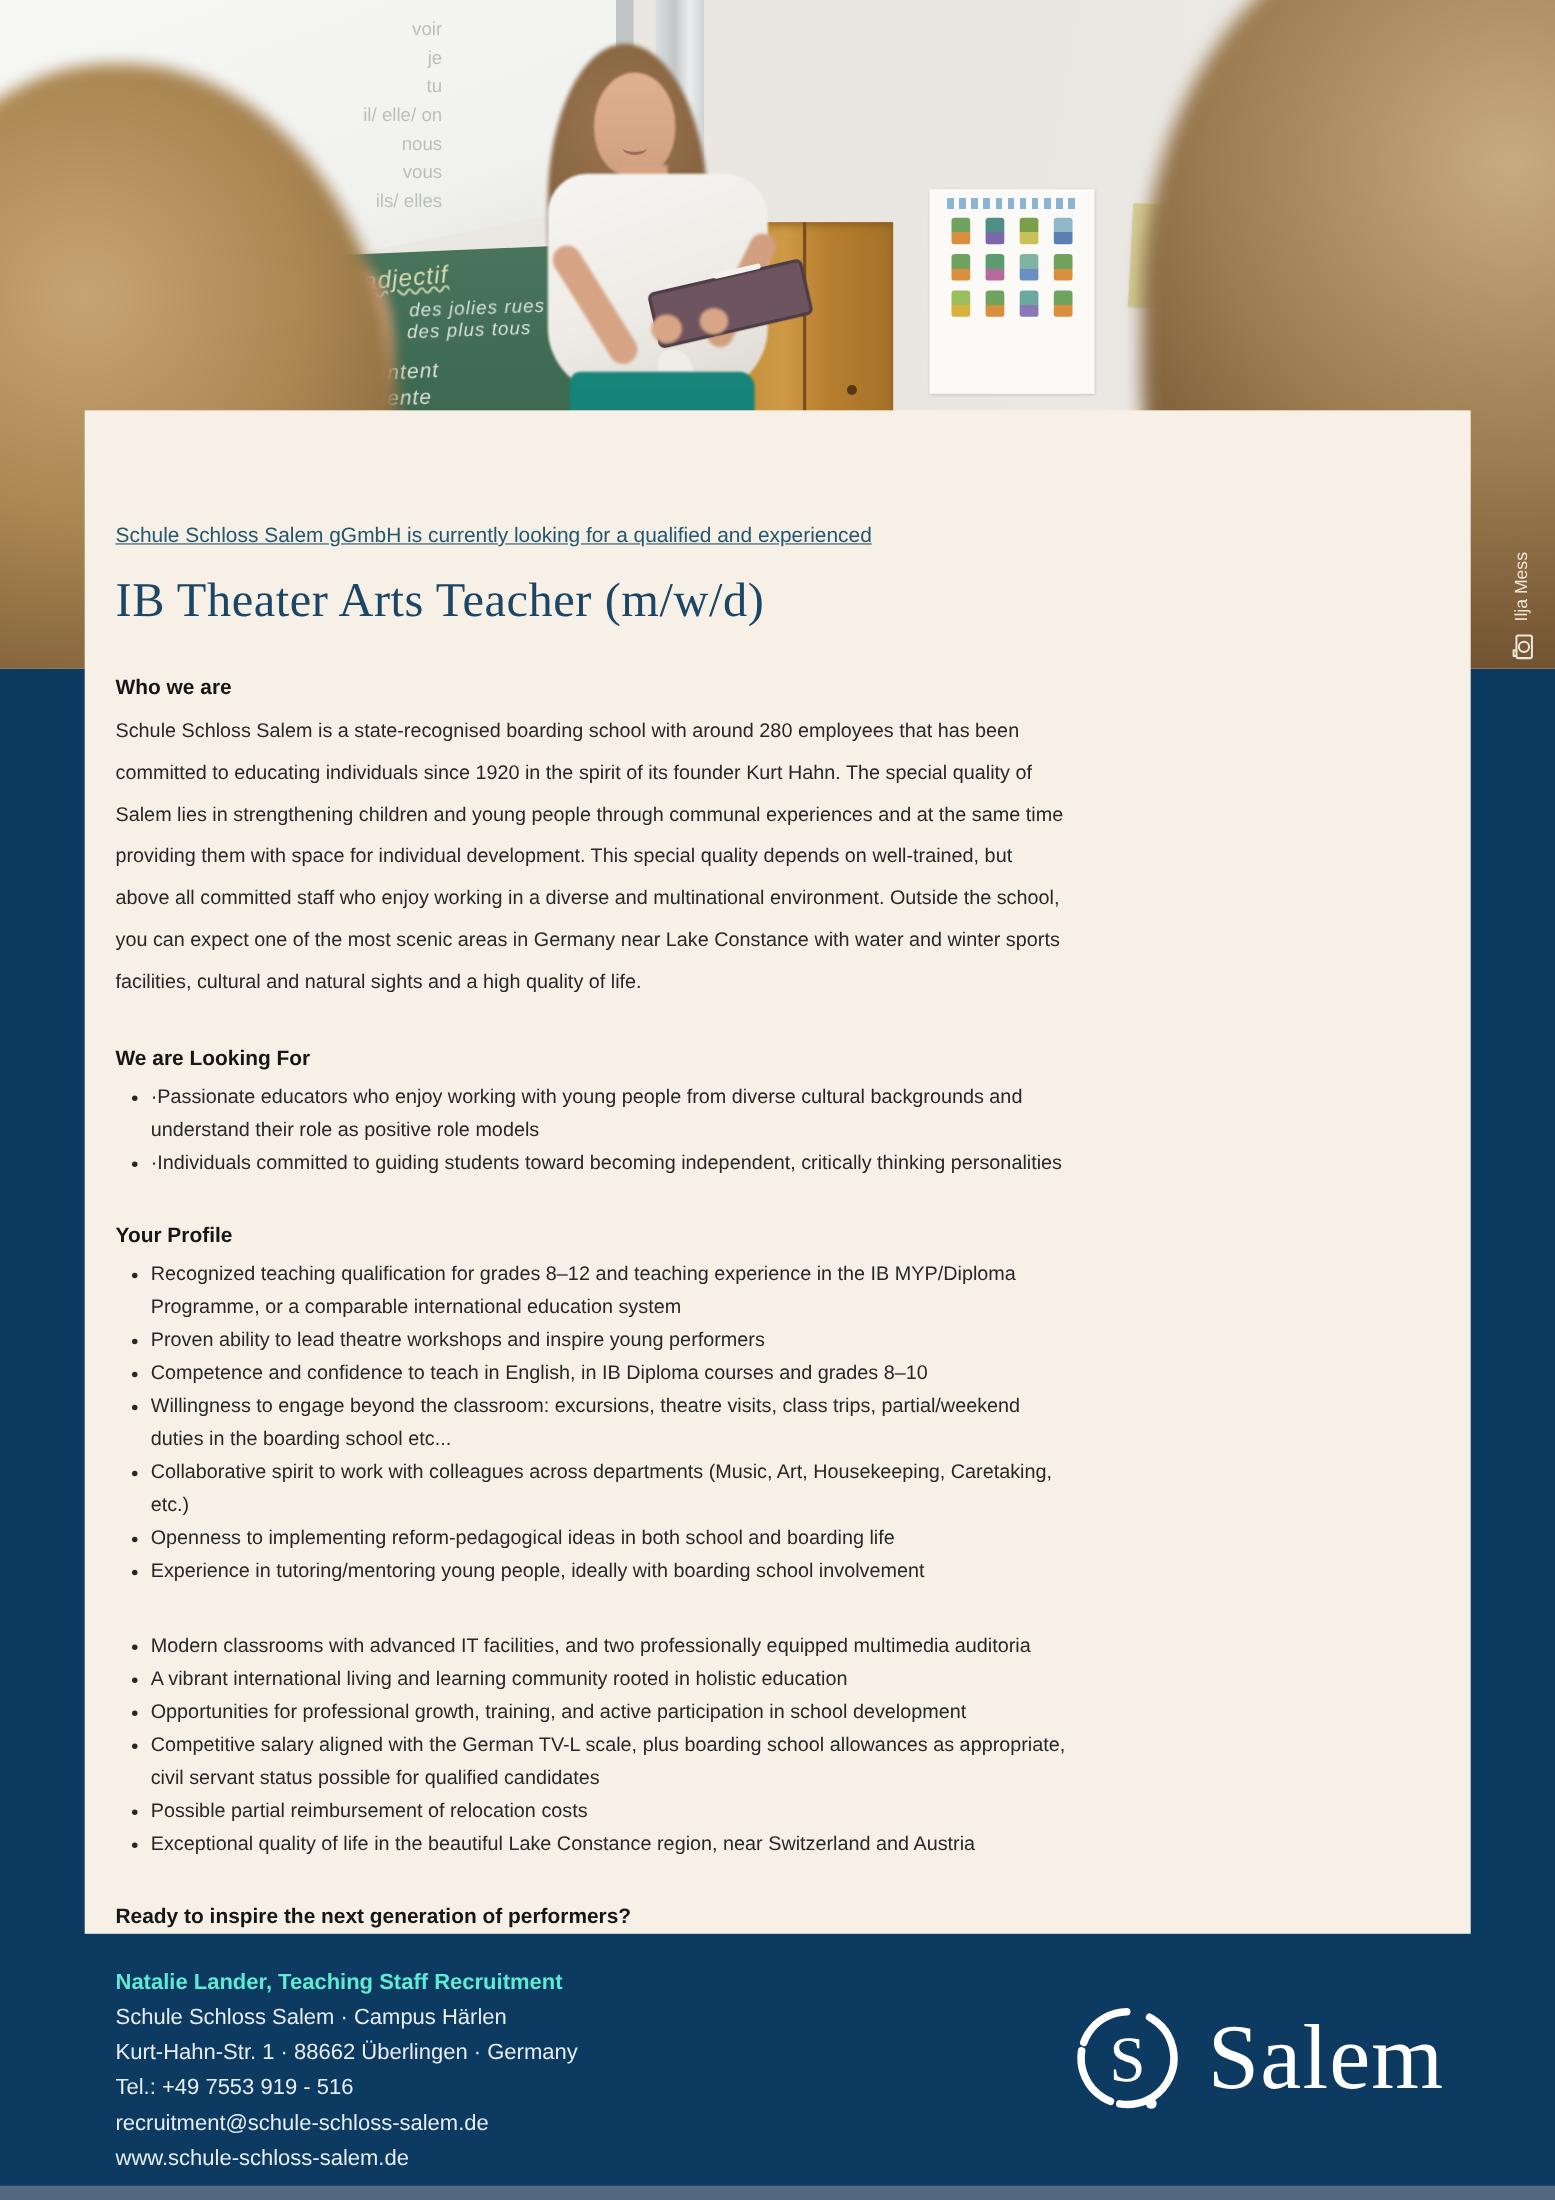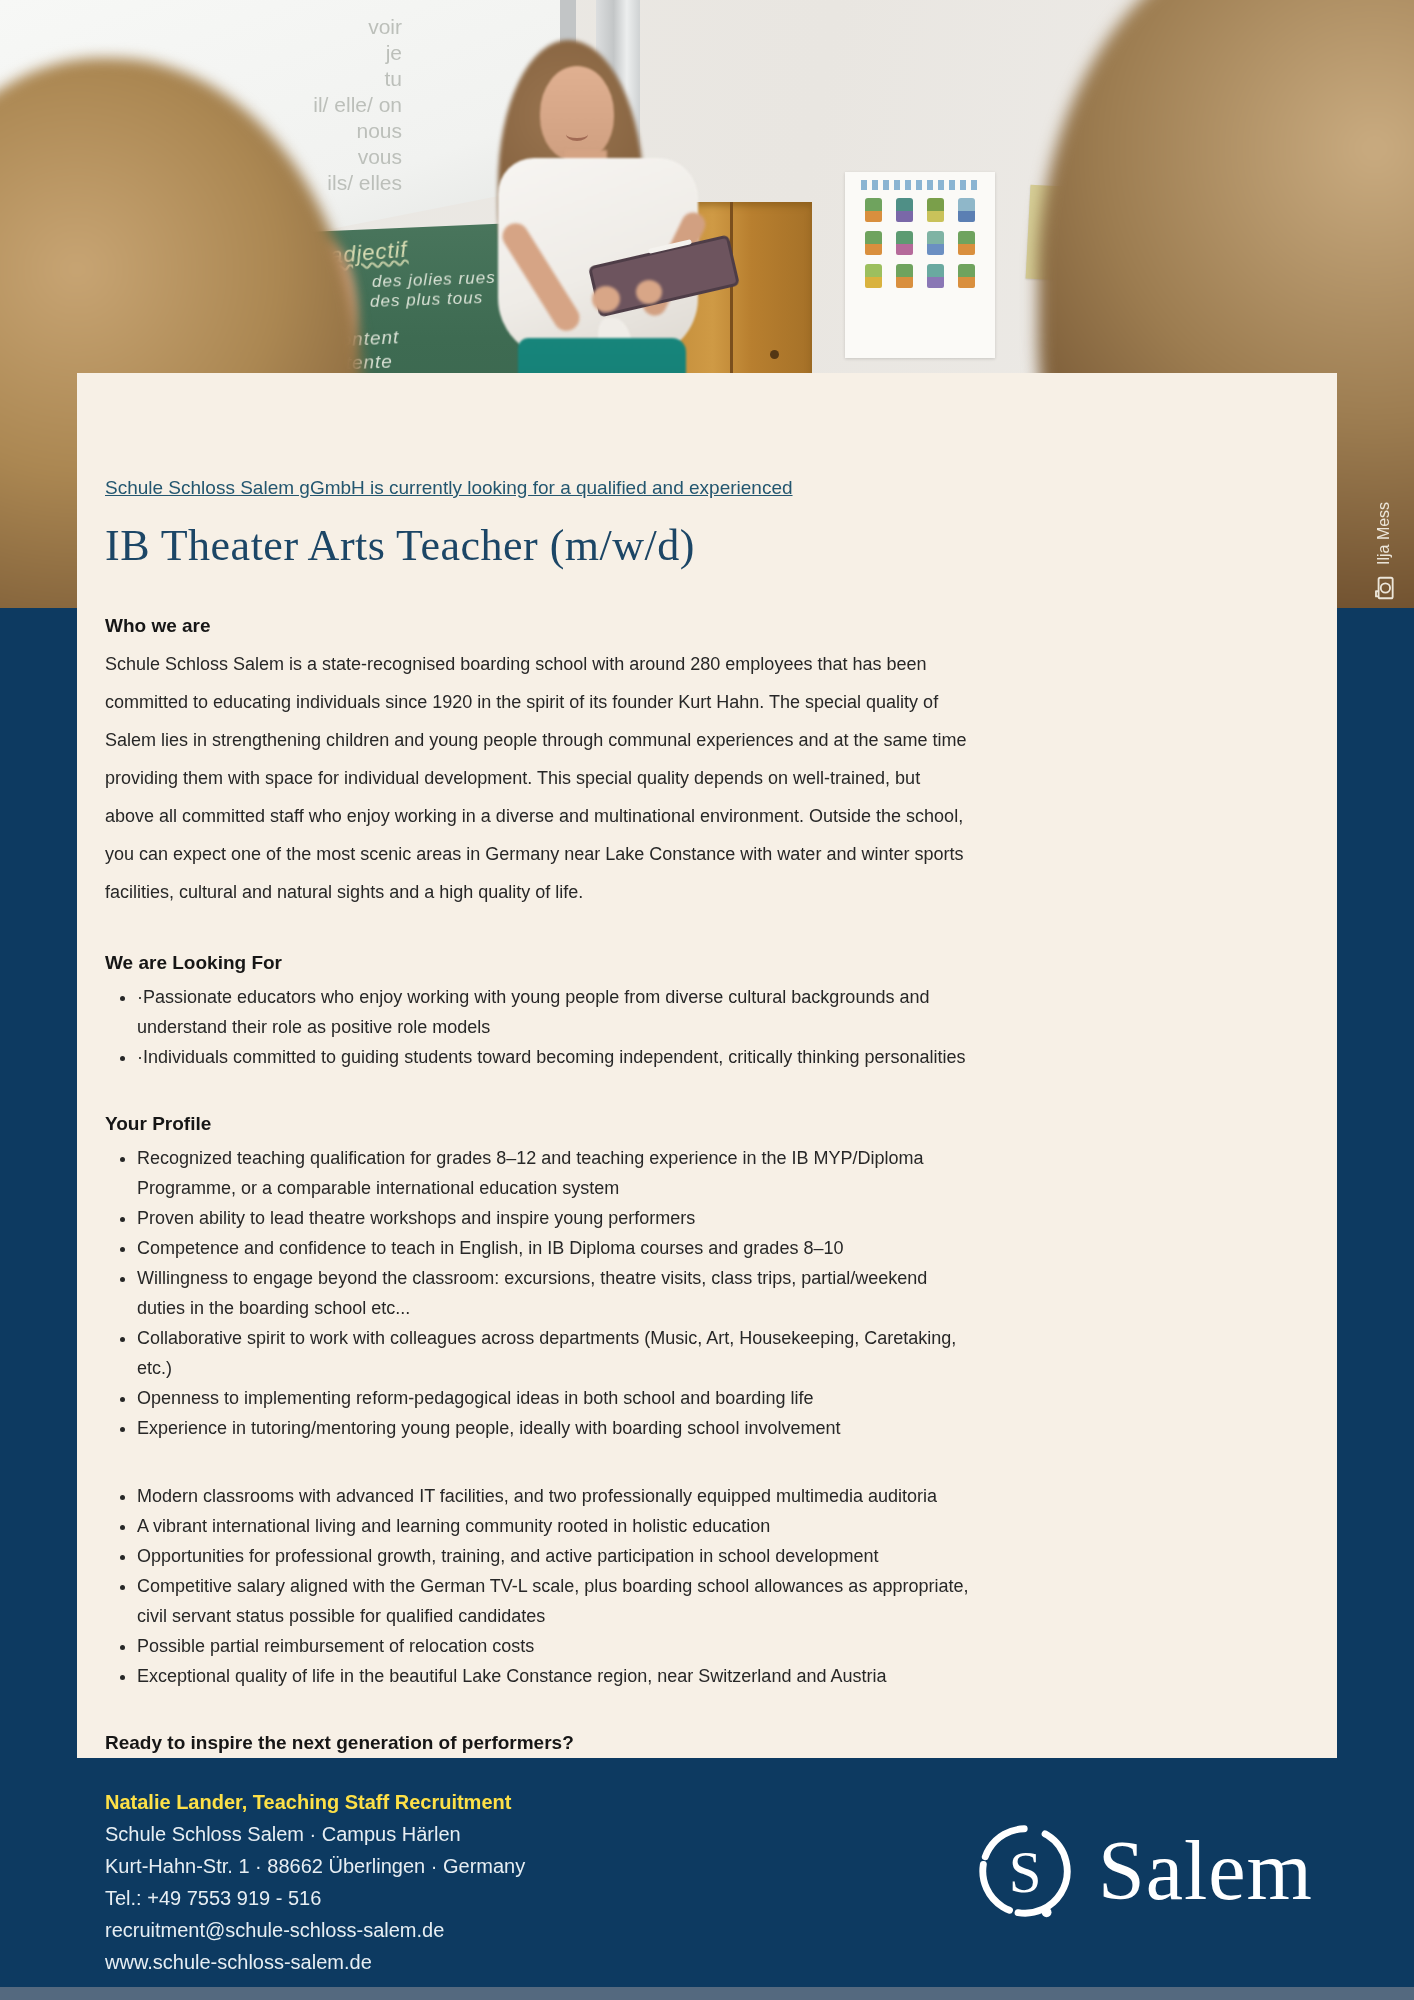--- a/index.html
+++ b/index.html
@@ -6,21 +6,21 @@
   body{font-family:"Liberation Sans", sans-serif; background:#0d3a61;}
   .page{position:relative;width:1414px;height:2000px;background:#0d3a61;overflow:hidden;}
 
   
   .photo{position:absolute;left:0;top:0;width:1414px;height:608px;background:#e9e7e2;overflow:hidden;}
   .ph-wall{position:absolute;inset:0;background:linear-gradient(100deg,#eceae6 0%,#e9e6e1 55%,#efedea 100%);}
   .ph-screen{position:absolute;left:0;top:0;width:575px;height:238px;background:linear-gradient(160deg,#f7f8f6 0%,#f1f2f0 70%,#e3e5e2 100%);
     clip-path:polygon(0 0,100% 0,100% 76%,58% 96%,0 99%);}
   .ph-screen-edge{position:absolute;left:560px;top:0;width:16px;height:225px;background:#c2c5c6;}
   .ph-frame{position:absolute;left:596px;top:0;width:44px;height:226px;background:linear-gradient(90deg,#dcdedf 0%,#c3c6c7 40%,#eceeee 70%,#cfd2d3 100%);}
-  .screen-words{position:absolute;left:260px;top:14px;width:142px;text-align:right;font-size:21px;line-height:26px;color:#b6bab4;opacity:.9;filter:blur(.4px);}
+  .screen-words{position:absolute;left:260px;top:14px;width:142px;text-align:right;font-size:17px;line-height:26px;color:#b6bab4;opacity:.9;filter:blur(.4px);}
   .ph-board{position:absolute;left:0;top:222px;width:540px;height:386px;background:linear-gradient(180deg,#49755c 0%,#3e6b52 30%,#35604a 100%);
     clip-path:polygon(0 6%,100% 0,100% 100%,0 100%);}
   .chalk{position:absolute;color:rgba(242,244,234,.85);font-style:italic;letter-spacing:1px;filter:blur(.4px);white-space:nowrap;}
   .chalk.w0{left:330px;top:18px;font-size:22px;transform:rotate(-5deg);color:rgba(233,233,190,.9);text-decoration:underline wavy rgba(233,233,190,.7);}
   .chalk.w1{left:372px;top:48px;font-size:17px;transform:rotate(-2deg);}
   .chalk.w2{left:370px;top:68px;font-size:17px;transform:rotate(-2deg);}
   .chalk.w3{left:330px;top:106px;font-size:19px;transform:rotate(-3deg);}
   .chalk.w4{left:312px;top:130px;font-size:19px;transform:rotate(-2deg);}
   .ph-cupboard{position:absolute;left:652px;top:202px;width:160px;height:406px;background:linear-gradient(90deg,#c08a38 0%,#cf9a45 38%,#b87f2f 62%,#a57128 100%);box-shadow:inset 0 4px 6px rgba(120,80,20,.5);}
   .ph-cupboard .seam{position:absolute;left:78px;top:0;width:3px;height:100%;background:#7a4f1d;}
@@ -71,21 +71,21 @@
   .title{margin:0;font-family:"Liberation Serif", serif;font-weight:500;font-size:44px;line-height:57px;color:#1c4666;letter-spacing:.5px;}
   .sec{margin-top:38px;}
   .sec.first{}
   .sec h2{margin:0 0 6px 0;font-size:19px;line-height:27px;color:#161616;font-weight:bold;}
   .sec p{margin:0;font-size:18px;line-height:38px;color:#272727;}
   .sec ul{margin:0;padding-left:32px;list-style:disc outside;}
   .sec li{font-size:18px;line-height:30px;color:#272727;}
 
   
   .footer-contact{position:absolute;left:105px;top:1786px;z-index:2;font-size:20px;line-height:32px;color:#e7eef3;}
-  .footer-contact .name{font-weight:bold;color:#fde047;}
+  .footer-contact .name{font-weight:bold;color:#5eead4;}
   .logo{position:absolute;left:972px;top:1818px;display:flex;align-items:center;gap:20px;z-index:2;}
   .logo-word{font-family:Liberation Serif, serif;font-size:84px;color:#ffffff;letter-spacing:1px;line-height:1;}
   .bottom-strip{position:absolute;left:0;bottom:0;width:100%;height:13px;background:#54697f;z-index:5;}
 </style>
 </head>
 <body>
 
 <div class="page">
 
   <div class="photo">

